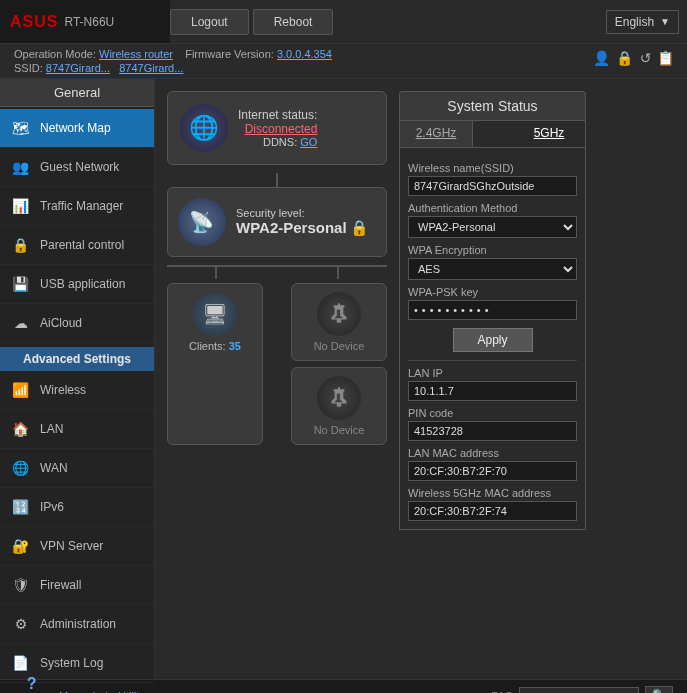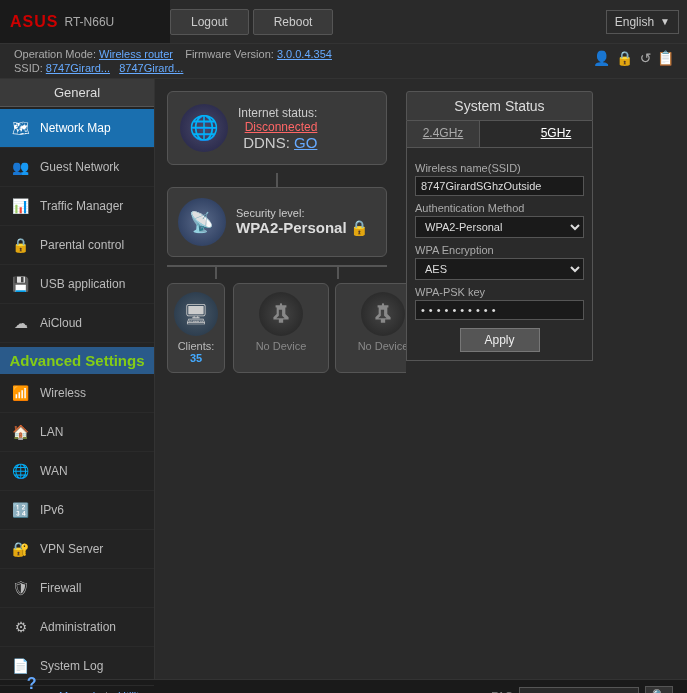--- a/index.html
+++ b/index.html
@@ -131,24 +131,24 @@
       height: 22px;
       margin-right: 8px;
       display: flex;
       align-items: center;
       justify-content: center;
       font-size: 14px;
       flex-shrink: 0;
     }
     .sidebar-divider {
       background: #2a5a8a;
-      color: #84cc16;
+      color: #e5e5e5;
       text-align: center;
       padding: 5px 0;
-      font-size: 15px;
+      font-size: 12px;
       font-weight: bold;
       margin-top: 4px;
     }
 
     
     .content {
       flex: 1;
       background: #2a2a2a;
       padding: 12px;
       position: relative;
@@ -184,21 +184,21 @@
       background: radial-gradient(circle, #4a4a6a, #222244);
       display: flex;
       align-items: center;
       justify-content: center;
       font-size: 24px;
       flex-shrink: 0;
     }
     .inet-info { font-size: 11px; color: #ccc; text-align: right; }
     .inet-status { font-size: 12px; color: #ccc; }
     .inet-disconnected { color: #ff6666; font-size: 12px; text-decoration: underline; }
-    .inet-ddns { color: #ccc; font-size: 15px; }
+    .inet-ddns { color: #ccc; font-size: 11px; }
     .inet-ddns a { color: #6af; text-decoration: underline; cursor: pointer; }
 
     
     .router-box {
       background: #3a3a3a;
       border: 1px solid #555;
       border-radius: 6px;
       padding: 10px;
       display: flex;
       align-items: center;
@@ -245,21 +245,21 @@
       display: flex;
       align-items: center;
       justify-content: center;
       font-size: 20px;
     }
     .client-label { font-size: 11px; color: #bbb; text-align: center; }
     .client-count { color: #4af; font-weight: bold; }
 
     .device-col {
       display: flex;
-      flex-direction: row;
+      flex-direction: column;
       gap: 6px;
     }
     .nodevice-box {
       background: #3a3a3a;
       border: 1px solid #555;
       border-radius: 6px;
       width: 96px;
       padding: 8px 6px;
       display: flex;
       flex-direction: column;
@@ -277,21 +277,20 @@
       font-size: 22px;
       color: #666;
     }
     .nodevice-label { font-size: 11px; color: #888; }
 
     
     .system-status {
       width: 187px;
       flex-shrink: 0;
       background: #2a2a2a;
-      margin-left: 7px;
     }
     .ss-title {
       text-align: center;
       font-size: 14px;
       color: #ddd;
       padding: 6px 0;
       background: #3a3a3a;
       border: 1px solid #555;
       border-radius: 3px 3px 0 0;
       margin-bottom: 0;
@@ -622,20 +621,33 @@
           <div class="ss-field-label">WPA Encryption</div>
           <div class="aes-select-wrap">
             <select class="ss-select" style="width:60px;"><option>AES</option></select>
           </div>
 
           <div class="ss-field-label">WPA-PSK key</div>
           <input class="ss-password" type="password" value="1234567890" style="">
 
           <button class="ss-apply-btn">Apply</button>
 
+          <div style="border-top:1px solid #444; margin-top:8px; padding-top:6px;">
+            <div class="ss-field-label" style="margin-top:0">LAN IP</div>
+            <div class="ss-info-value">10.1.1.7</div>
+
+            <div class="ss-field-label">PIN code</div>
+            <div class="ss-info-value">41523728</div>
+
+            <div class="ss-field-label">LAN MAC address</div>
+            <div class="ss-info-value">20:CF:30:B7:2F:70</div>
+
+            <div class="ss-field-label">Wireless 5GHz MAC address</div>
+            <div class="ss-info-value">20:CF:30:B7:2F:74</div>
+          </div>
         </div>
       </div>
 
     </div>
   </div>
 </div>
 
 <div class="footer">
   <div class="footer-help">
     <span style="color:#6af; font-size:16px; font-weight:bold;">?</span>

